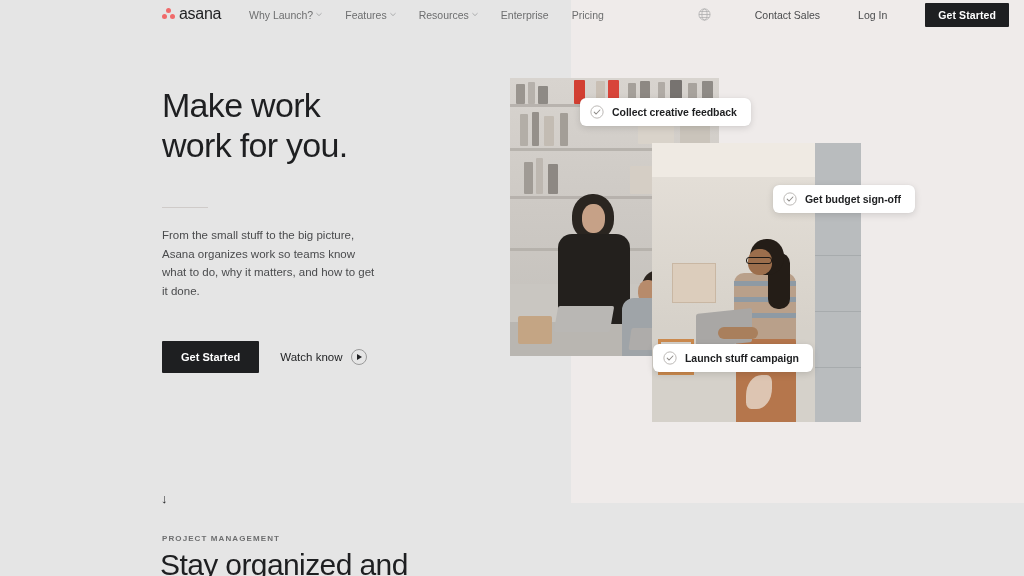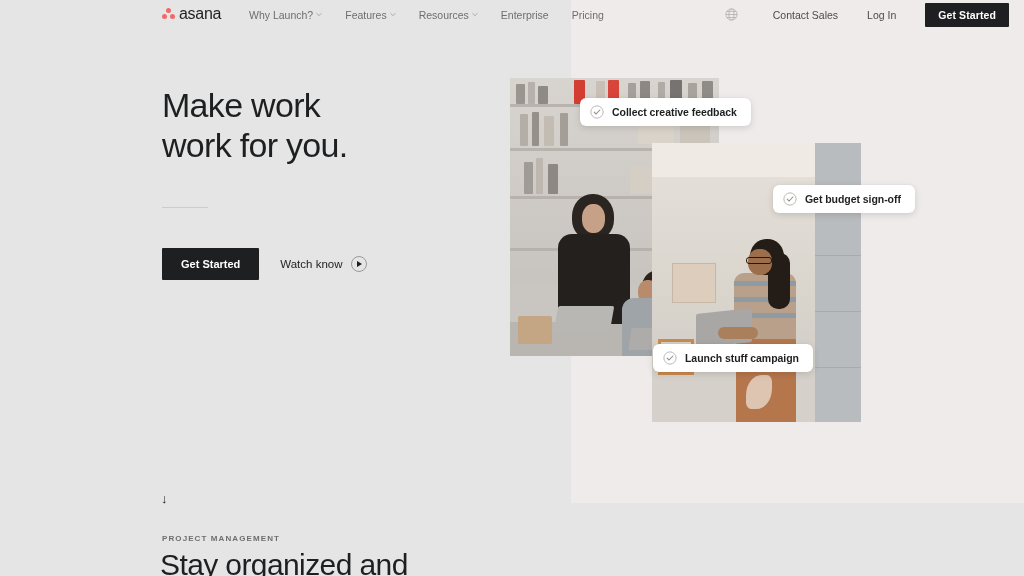--- a/index.html
+++ b/index.html
@@ -35,21 +35,21 @@
   }
 
   .nav-left { position: absolute; left: 249px; top: 0; height: 29px; display: flex; align-items: center; gap: 23px; }
   .nav-item {
     display: inline-flex; align-items: center; gap: 3px;
     font-size: 10.5px; color: #6d6e6f; white-space: nowrap; cursor: pointer;
   }
   .chev { width: 6px; height: 6px; position: relative; top: 0px; }
   .chev svg { display: block; }
 
-  .nav-right { position: absolute; right: 15px; top: 0; height: 29px; display: flex; align-items: center; gap: 7px; }
+  .nav-right { position: absolute; right: 15px; top: 0; height: 29px; display: flex; align-items: center; gap: 16px; }
   .globe { width: 13px; height: 13px; margin-right: 28px; opacity: .65; cursor: pointer; }
   .globe svg { display: block; }
   .nav-link { font-size: 10.5px; color: #4a4b4d; white-space: nowrap; cursor: pointer; margin-right: 22px; }
   .btn-dark {
     background: #1e1f21; color: #ffffff; font-size: 10.5px; font-weight: 700;
     padding: 6px 13px; border: none; cursor: pointer; letter-spacing: .1px;
     border-radius: 1px; white-space: nowrap;
   }
 
   
@@ -211,20 +211,21 @@
       <button class="btn-dark">Get Started</button>
     </div>
   </div>
 
   <div class="hero-left">
     <h1 class="hero-title">
       <span>Make work</span><br>
       <span>work for you.</span>
     </h1>
     <div class="hero-rule"></div>
+    <p class="hero-body">From the small stuff to the big picture, Asana organizes work so teams know what to do, why it matters, and how to get it done.</p>
     <div class="hero-cta">
       <button class="btn-hero">Get Started</button>
       <span class="watch">
         <span class="watch-label">Watch know</span>
         <span class="play-circle">
             <i class="play-tri"></i>
           </span>
       </span>
     </div>
   </div>

